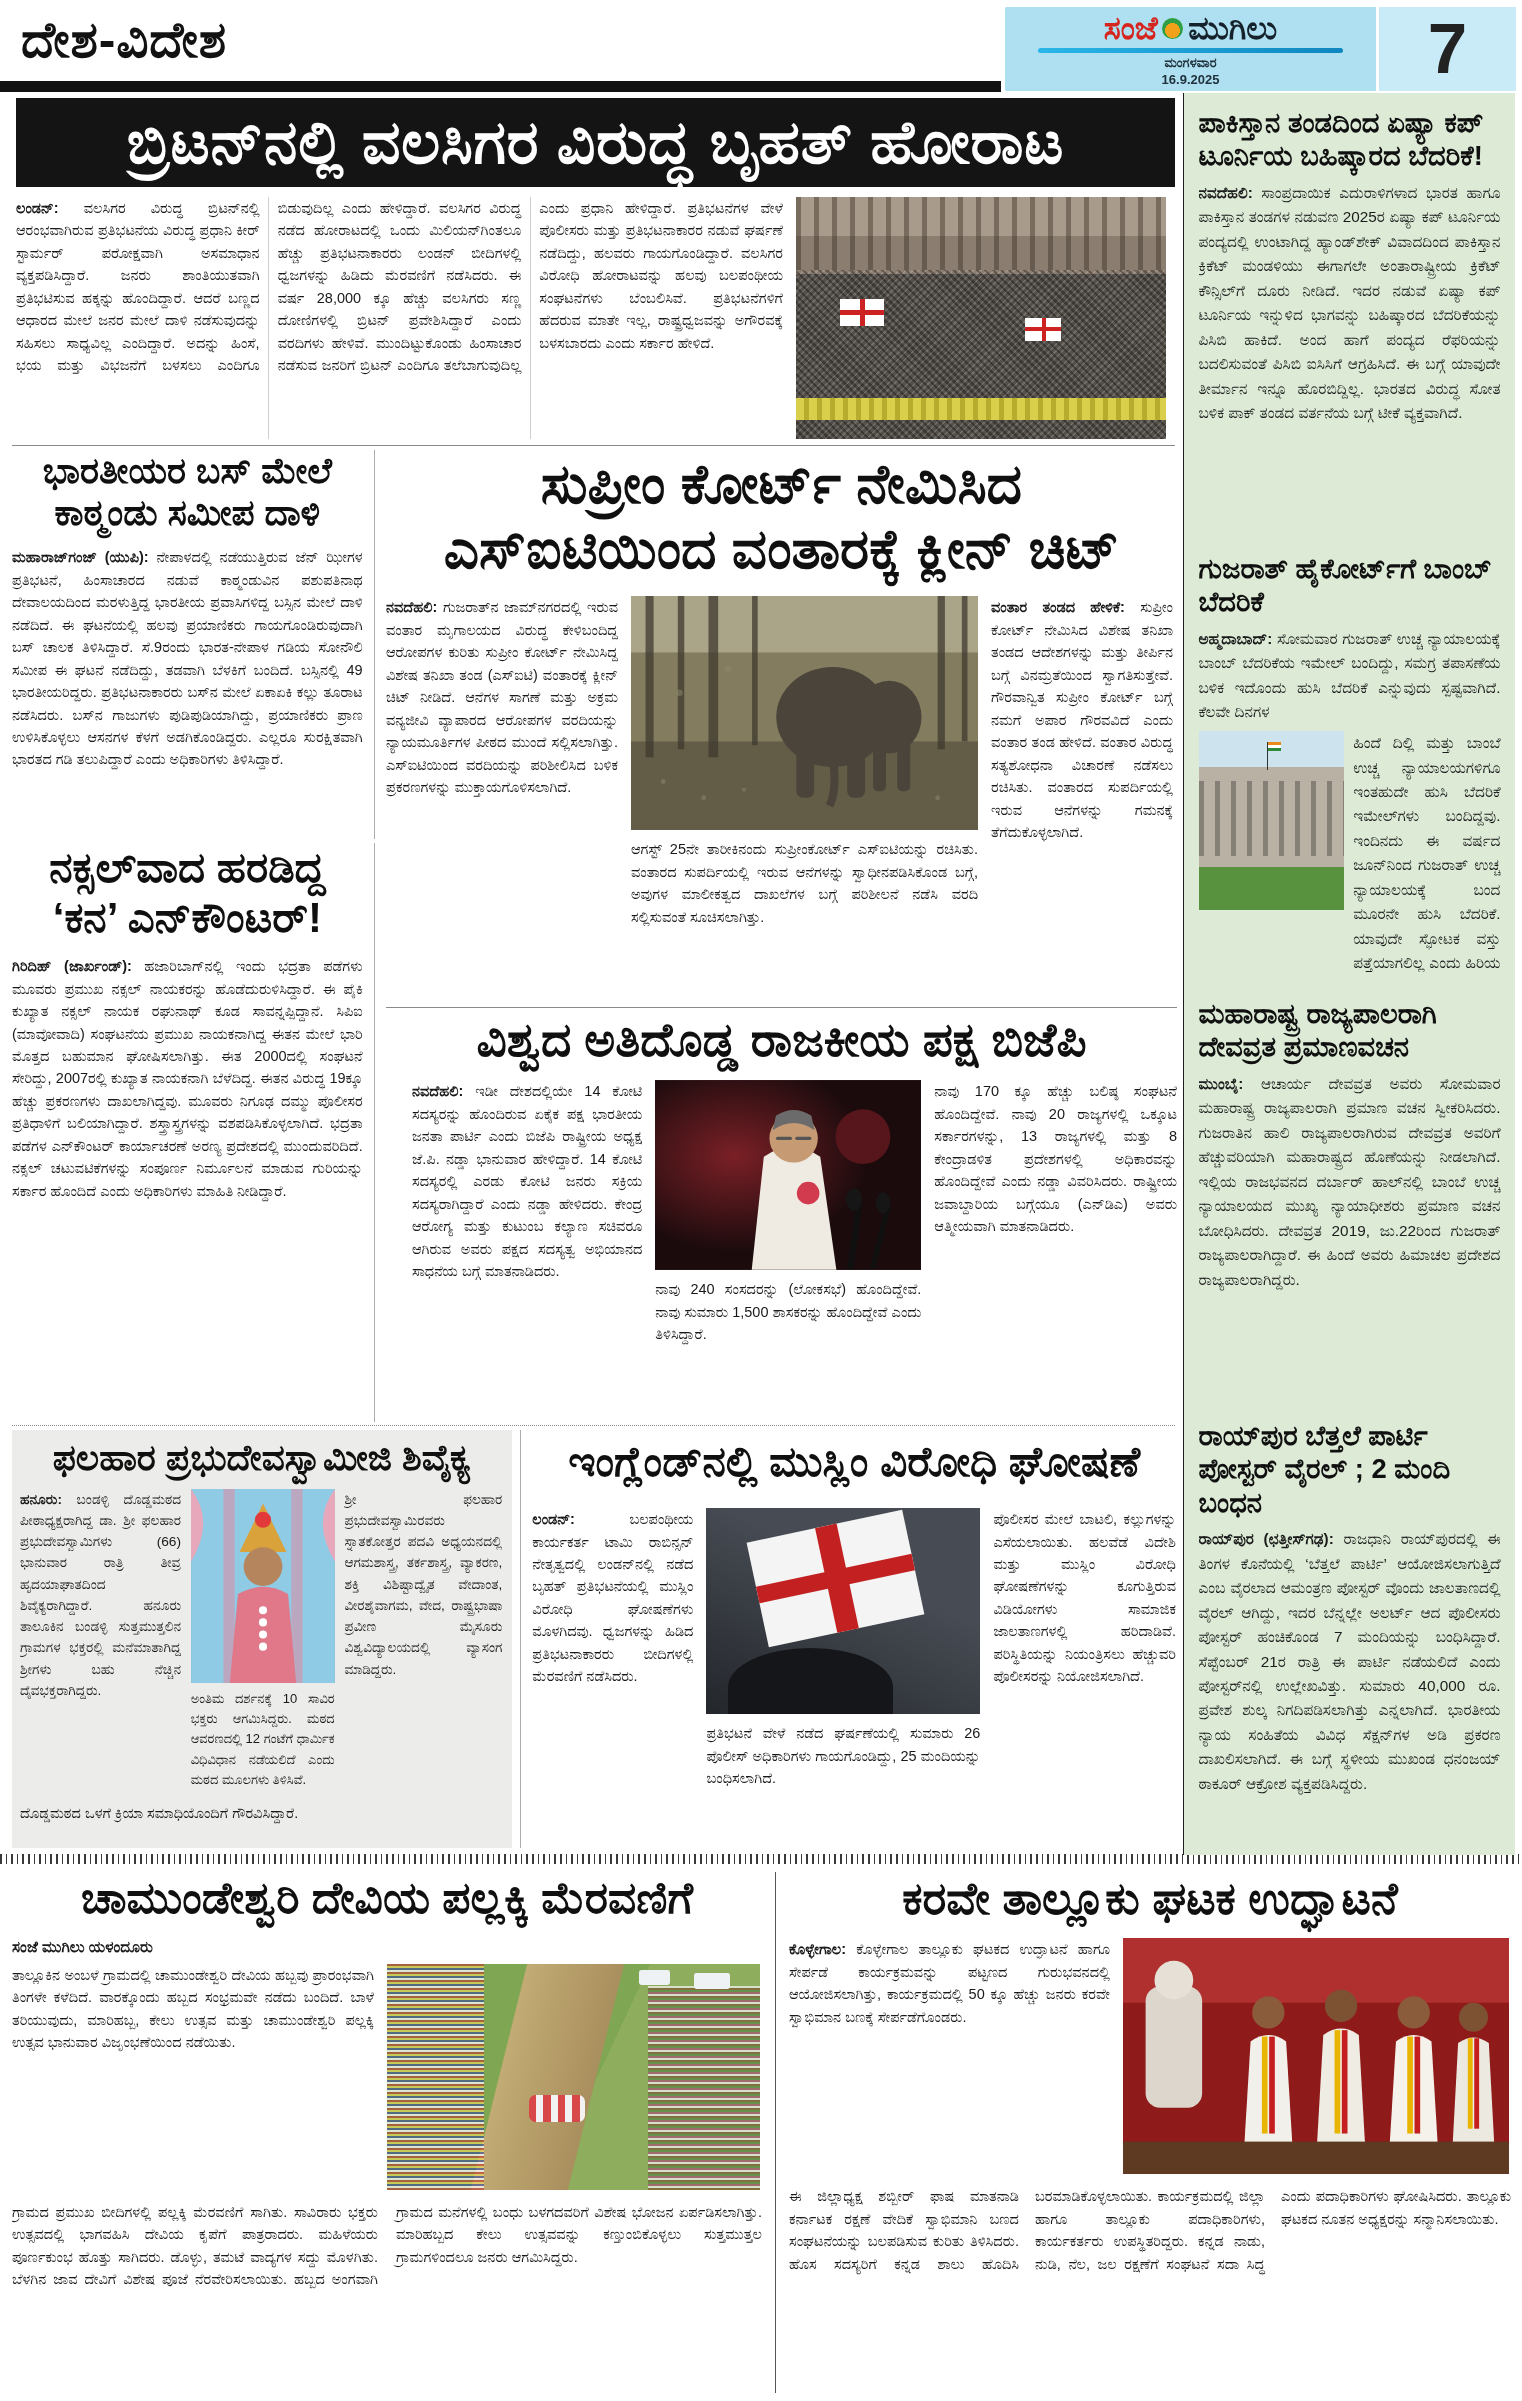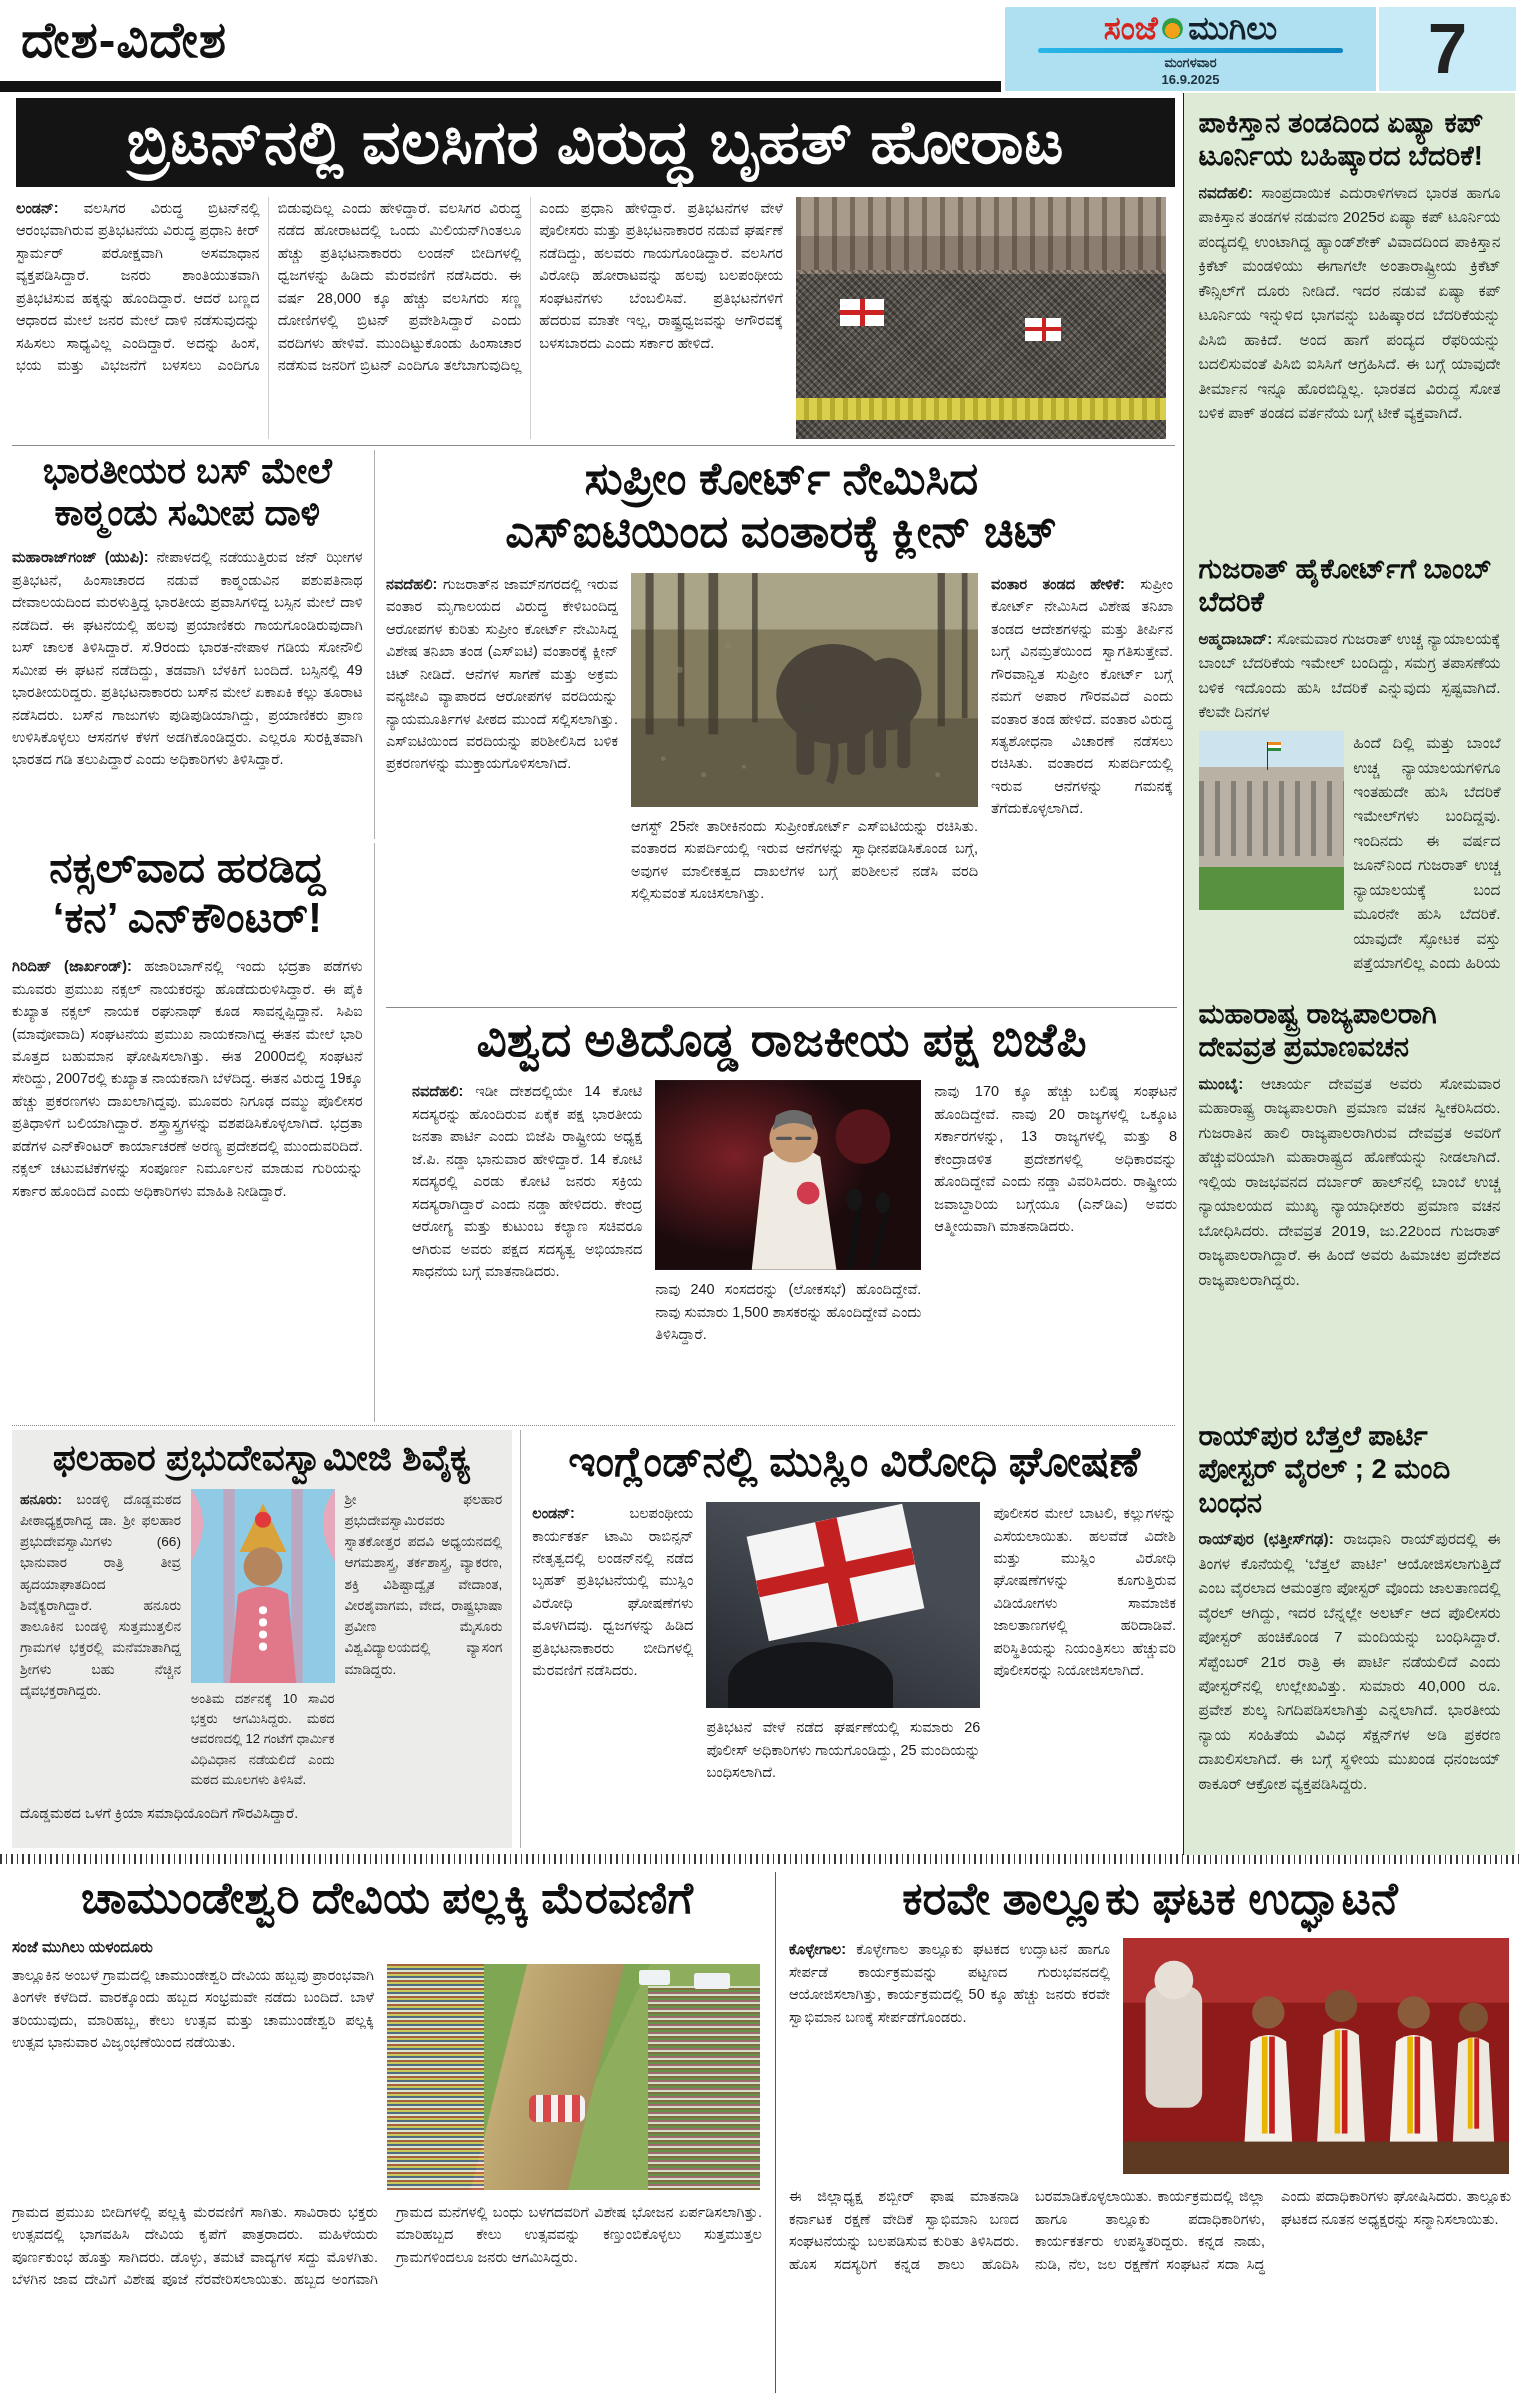--- a/index.html
+++ b/index.html
@@ -136,21 +136,21 @@
 
   <div class="abs vshade" style="left:12px;top:843px;width:363px;height:579px;box-sizing:border-box;padding-right:11.3px;">
     <h2 class="head" style="font-size:42px;">ನಕ್ಸಲ್‌ವಾದ ಹರಡಿದ್ದ ‘ಕನ’ ಎನ್‌ಕೌಂಟರ್!</h2>
     <p class="body" style="margin:13px 0 0 0;height:436px;overflow:hidden;">
       <span class="dl">ಗಿರಿದಿಹ್ (ಜಾರ್ಖಂಡ್):</span>
       <span>ಹಜಾರಿಬಾಗ್‌ನಲ್ಲಿ ಇಂದು ಭದ್ರತಾ ಪಡೆಗಳು ಮೂವರು ಪ್ರಮುಖ ನಕ್ಸಲ್ ನಾಯಕರನ್ನು ಹೊಡೆದುರುಳಿಸಿದ್ದಾರೆ. ಈ ಪೈಕಿ ಕುಖ್ಯಾತ ನಕ್ಸಲ್ ನಾಯಕ ರಘುನಾಥ್ ಕೂಡ ಸಾವನ್ನಪ್ಪಿದ್ದಾನೆ. ಸಿಪಿಐ (ಮಾವೋವಾದಿ) ಸಂಘಟನೆಯ ಪ್ರಮುಖ ನಾಯಕನಾಗಿದ್ದ ಈತನ ಮೇಲೆ ಭಾರಿ ಮೊತ್ತದ ಬಹುಮಾನ ಘೋಷಿಸಲಾಗಿತ್ತು. ಈತ 2000ದಲ್ಲಿ ಸಂಘಟನೆ ಸೇರಿದ್ದು, 2007ರಲ್ಲಿ ಕುಖ್ಯಾತ ನಾಯಕನಾಗಿ ಬೆಳೆದಿದ್ದ. ಈತನ ವಿರುದ್ಧ 19ಕ್ಕೂ ಹೆಚ್ಚು ಪ್ರಕರಣಗಳು ದಾಖಲಾಗಿದ್ದವು. ಮೂವರು ನಿಗೂಢ ದಮ್ಮು ಪೊಲೀಸರ ಪ್ರತಿಧಾಳಿಗೆ ಬಲಿಯಾಗಿದ್ದಾರೆ. ಶಸ್ತ್ರಾಸ್ತ್ರಗಳನ್ನು ವಶಪಡಿಸಿಕೊಳ್ಳಲಾಗಿದೆ. ಭದ್ರತಾ ಪಡೆಗಳ ಎನ್‌ಕೌಂಟರ್ ಕಾರ್ಯಾಚರಣೆ ಅರಣ್ಯ ಪ್ರದೇಶದಲ್ಲಿ ಮುಂದುವರಿದಿದೆ. ನಕ್ಸಲ್ ಚಟುವಟಿಕೆಗಳನ್ನು ಸಂಪೂರ್ಣ ನಿರ್ಮೂಲನೆ ಮಾಡುವ ಗುರಿಯನ್ನು ಸರ್ಕಾರ ಹೊಂದಿದೆ ಎಂದು ಅಧಿಕಾರಿಗಳು ಮಾಹಿತಿ ನೀಡಿದ್ದಾರೆ.</span>
     </p>
   </div>
 
   <div class="abs" style="left:386px;top:452px;width:791px;height:554px;">
-    <h2 class="head" style="font-size:45px;">
+    <h2 class="head" style="font-size:55px;">
       <span style="display:block;">ಸುಪ್ರೀಂ ಕೋರ್ಟ್ ನೇಮಿಸಿದ</span>
       <span style="display:block;">ಎಸ್‌ಐಟಿಯಿಂದ ವಂತಾರಕ್ಕೆ ಕ್ಲೀನ್ ಚಿಟ್</span>
     </h2>
     <div class="flexrow" style="margin-top:14.5px;">
       <div class="body" style="width:232px;height:403px;overflow:hidden;">
         <span class="dl">ನವದೆಹಲಿ:</span>
         <span>ಗುಜರಾತ್‌ನ ಜಾಮ್‌ನಗರದಲ್ಲಿ ಇರುವ ವಂತಾರ ಮೃಗಾಲಯದ ವಿರುದ್ಧ ಕೇಳಿಬಂದಿದ್ದ ಆರೋಪಗಳ ಕುರಿತು ಸುಪ್ರೀಂ ಕೋರ್ಟ್ ನೇಮಿಸಿದ್ದ ವಿಶೇಷ ತನಿಖಾ ತಂಡ (ಎಸ್‌ಐಟಿ) ವಂತಾರಕ್ಕೆ ಕ್ಲೀನ್ ಚಿಟ್ ನೀಡಿದೆ. ಆನೆಗಳ ಸಾಗಣೆ ಮತ್ತು ಅಕ್ರಮ ವನ್ಯಜೀವಿ ವ್ಯಾಪಾರದ ಆರೋಪಗಳ ವರದಿಯನ್ನು ನ್ಯಾಯಮೂರ್ತಿಗಳ ಪೀಠದ ಮುಂದೆ ಸಲ್ಲಿಸಲಾಗಿತ್ತು. ಎಸ್‌ಐಟಿಯಿಂದ ವರದಿಯನ್ನು ಪರಿಶೀಲಿಸಿದ ಬಳಿಕ ಪ್ರಕರಣಗಳನ್ನು ಮುಕ್ತಾಯಗೊಳಿಸಲಾಗಿದೆ.</span>
       </div>
       <div style="width:347px;">
         <div class="photo" style="width:347px;height:234px;">
@@ -263,21 +263,21 @@
       </div>
       <div class="body" style="width:158px;height:307px;overflow:hidden;font-size:13.7px;">
         <span>ಶ್ರೀ ಫಲಹಾರ ಪ್ರಭುದೇವಸ್ವಾಮಿರವರು ಸ್ನಾತಕೋತ್ತರ ಪದವಿ ಅಧ್ಯಯನದಲ್ಲಿ ಆಗಮಶಾಸ್ತ್ರ, ತರ್ಕಶಾಸ್ತ್ರ, ವ್ಯಾಕರಣ, ಶಕ್ತಿ ವಿಶಿಷ್ಟಾದ್ವೈತ ವೇದಾಂತ, ವೀರಶೈವಾಗಮ, ವೇದ, ರಾಷ್ಟ್ರಭಾಷಾ ಪ್ರವೀಣ ಮೈಸೂರು ವಿಶ್ವವಿದ್ಯಾಲಯದಲ್ಲಿ ವ್ಯಾಸಂಗ ಮಾಡಿದ್ದರು.</span>
       </div>
     </div>
     <p class="body closing" style="margin:6.5px 0 0 0;">ದೊಡ್ಡಮಠದ ಒಳಗೆ ಕ್ರಿಯಾ ಸಮಾಧಿಯೊಂದಿಗೆ ಗೌರವಿಸಿದ್ದಾರೆ.</p>
   </div>
 
   <div class="abs" style="left:520px;top:1430px;width:656px;height:418px;border-left:0.8px solid #adadad;box-sizing:border-box;padding:6.5px 0 0 11.3px;">
     <h2 class="head" style="font-size:42px;">ಇಂಗ್ಲೆಂಡ್‌ನಲ್ಲಿ ಮುಸ್ಲಿಂ ವಿರೋಧಿ ಘೋಷಣೆ</h2>
-    <div class="flexrow" style="margin-top:16px;">
+    <div class="flexrow" style="margin-top:22px;">
       <div class="body" style="width:165px;height:323px;overflow:hidden;">
         <span class="dl">ಲಂಡನ್:</span>
         <span>ಬಲಪಂಥೀಯ ಕಾರ್ಯಕರ್ತ ಟಾಮಿ ರಾಬಿನ್ಸನ್ ನೇತೃತ್ವದಲ್ಲಿ ಲಂಡನ್‌ನಲ್ಲಿ ನಡೆದ ಬೃಹತ್ ಪ್ರತಿಭಟನೆಯಲ್ಲಿ ಮುಸ್ಲಿಂ ವಿರೋಧಿ ಘೋಷಣೆಗಳು ಮೊಳಗಿದವು. ಧ್ವಜಗಳನ್ನು ಹಿಡಿದ ಪ್ರತಿಭಟನಾಕಾರರು ಬೀದಿಗಳಲ್ಲಿ ಮೆರವಣಿಗೆ ನಡೆಸಿದರು.</span>
       </div>
       <div style="width:274px;">
         <div class="photo engflagphoto" style="width:274px;height:206px;">
           <div class="bigflag"></div>
           <div class="hand"></div>
         </div>
         <p class="body" style="margin:8px 0 0 0;height:105px;overflow:hidden;">ಪ್ರತಿಭಟನೆ ವೇಳೆ ನಡೆದ ಘರ್ಷಣೆಯಲ್ಲಿ ಸುಮಾರು 26 ಪೊಲೀಸ್ ಅಧಿಕಾರಿಗಳು ಗಾಯಗೊಂಡಿದ್ದು, 25 ಮಂದಿಯನ್ನು ಬಂಧಿಸಲಾಗಿದೆ.</p>

